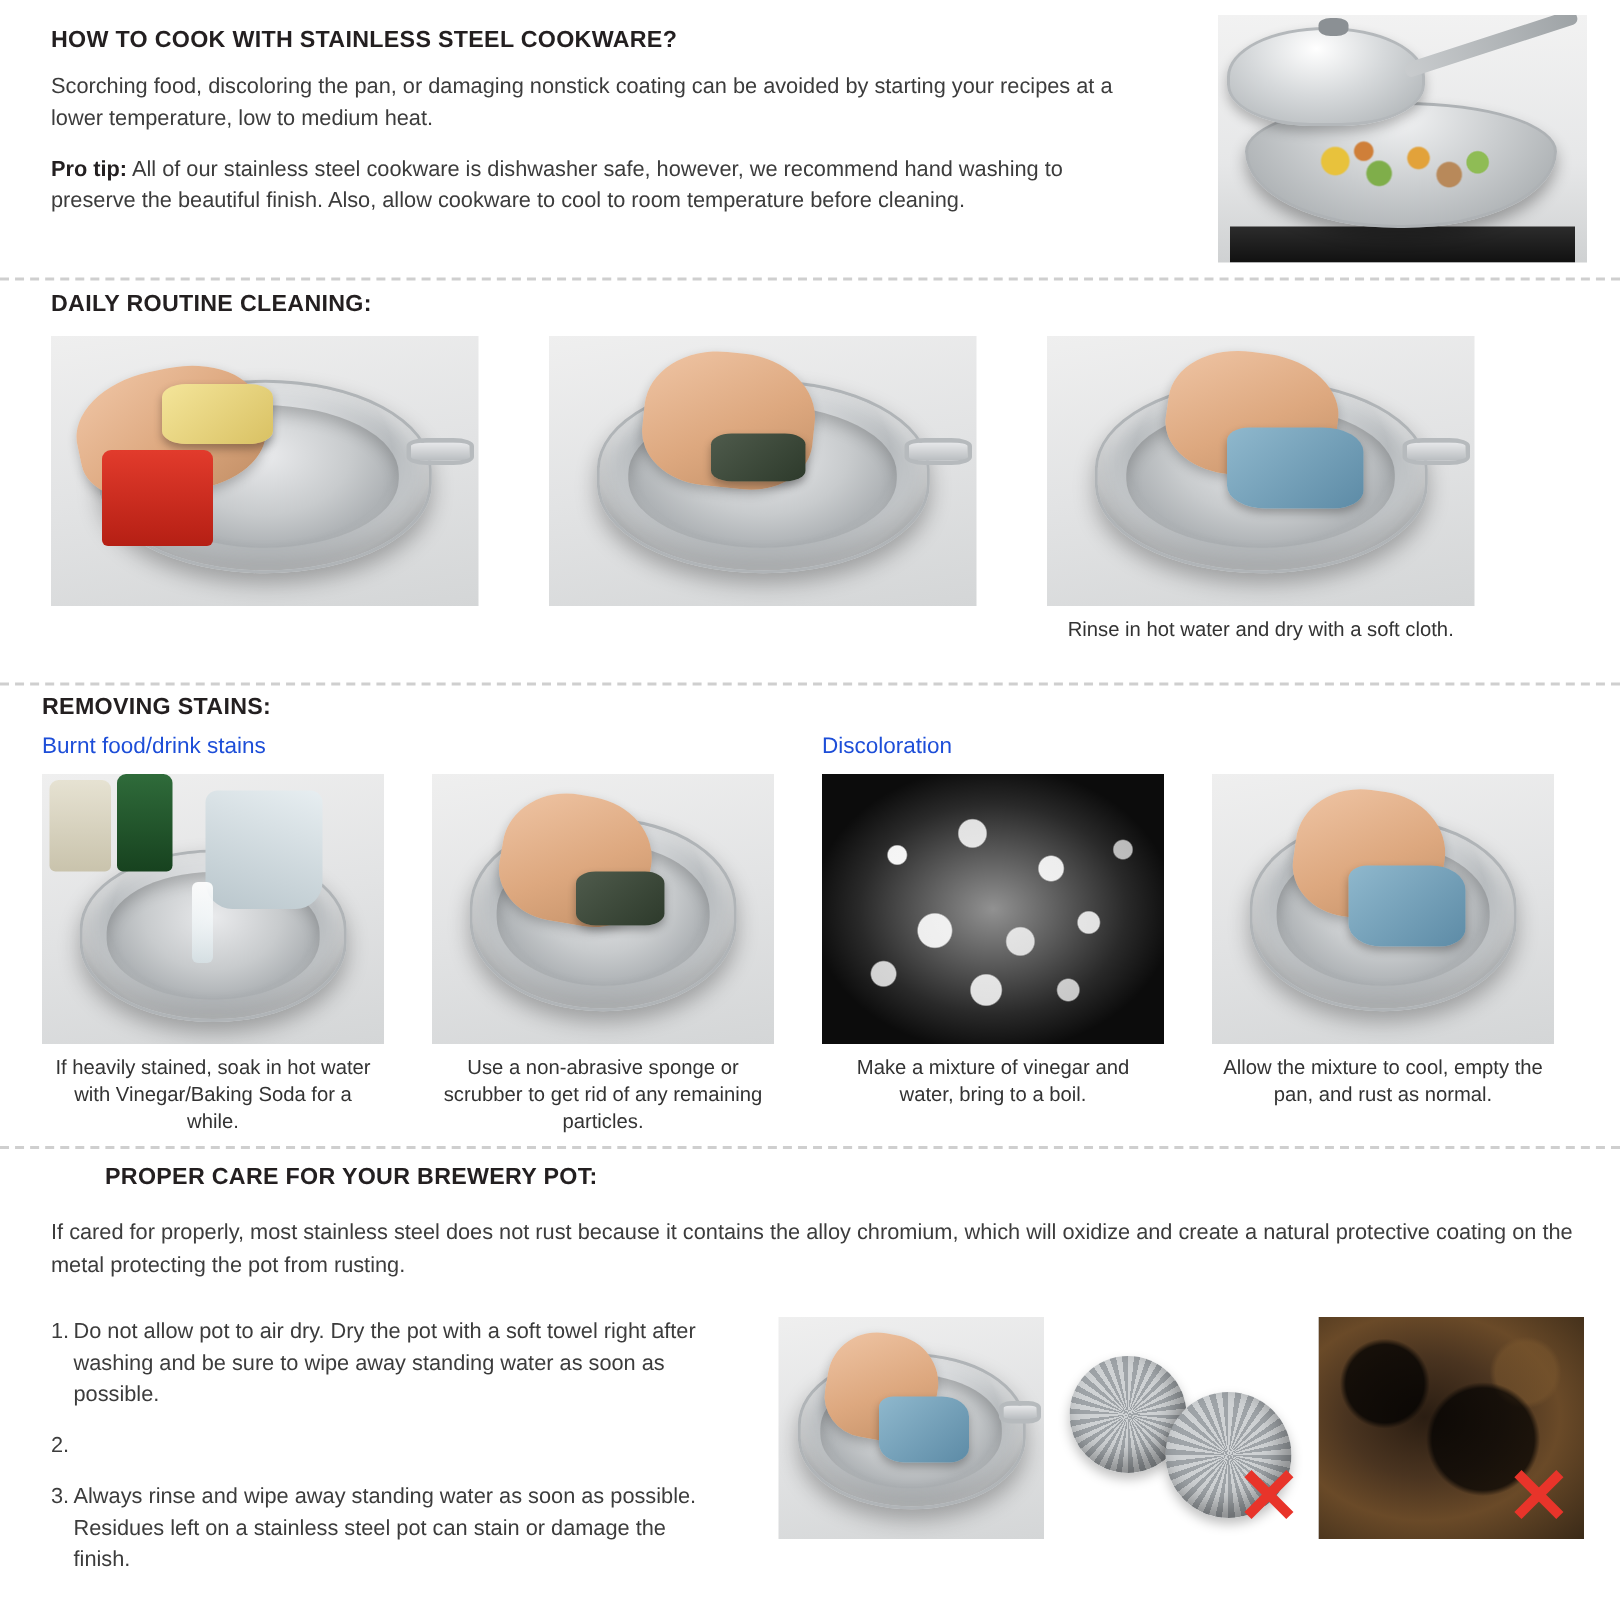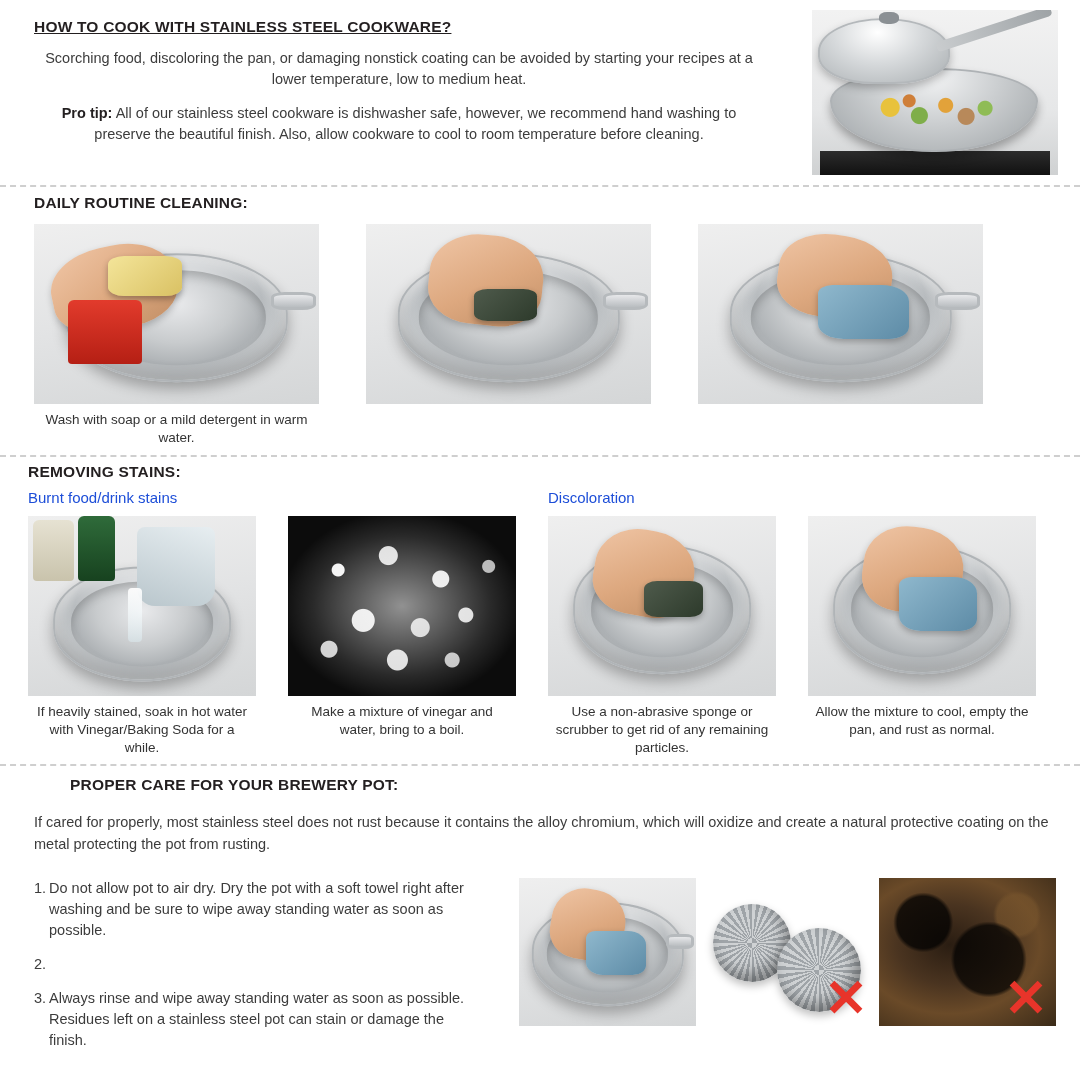--- a/index.html
+++ b/index.html
@@ -128,22 +128,22 @@
       radial-gradient(circle at 72% 80%, rgba(255,255,255,.75) 0 7px, transparent 8px),
       radial-gradient(circle at 88% 28%, rgba(255,255,255,.7) 0 6px, transparent 7px),
       radial-gradient(ellipse at 50% 50%, rgba(255,255,255,.55) 0%, rgba(255,255,255,.12) 55%, rgba(0,0,0,0) 75%);
   }
 
   
   .hdr {
     position: absolute;
     left: 34px; top: 18px; width: 730px;
   }
-  .hdr .sec-title { margin-bottom: 12px; text-decoration: underline; }
-  .hdr p { margin: 0 0 14px 0; text-align: center; }
+  .hdr .sec-title { margin-bottom: 12px; }
+  .hdr p { margin: 0 0 14px 0; }
   .hdr .protip b { color: #231f20; }
 
   .hero {
     position: absolute;
     right: 22px; top: 10px;
     width: 246px; height: 165px;
     overflow: hidden;
     background: linear-gradient(180deg,#f2f2f2 0%,#e6e7e8 60%,#cfd1d2 100%);
   }
   .hero .lid {
@@ -284,39 +284,39 @@
     <div class="row3">
 
       <div class="cell3">
         <div class="photo light">
           <div class="pan"></div>
           <div class="handle r"></div>
           <div class="hand" style="left:6%;top:12%;width:44%;height:46%;transform:rotate(-12deg);"></div>
           <div class="sponge" style="left:26%;top:18%;width:26%;height:22%;background:linear-gradient(140deg,#f4e59a,#d9c163);"></div>
           <div class="bottle" style="left:12%;top:42%;width:26%;height:36%;background:linear-gradient(180deg,#e23b2c,#b51f14);"></div>
         </div>
-        <div class="caption">Wash with soap or a mild detergent in warm water.</div>
       </div>
 
       <div class="cell3">
         <div class="photo light">
           <div class="pan"></div>
           <div class="handle r"></div>
           <div class="hand" style="left:22%;top:6%;width:40%;height:50%;transform:rotate(6deg);"></div>
           <div class="sponge" style="left:38%;top:36%;width:22%;height:18%;"></div>
         </div>
       </div>
 
       <div class="cell3">
         <div class="photo light">
           <div class="pan"></div>
           <div class="handle r"></div>
           <div class="hand" style="left:28%;top:6%;width:40%;height:46%;transform:rotate(8deg);"></div>
           <div class="cloth" style="left:42%;top:34%;width:32%;height:30%;"></div>
         </div>
+        <div class="caption">Rinse in hot water and dry with a soft cloth.</div>
       </div>
 
     </div>
   </div>
 
   <div class="divider" style="position:absolute;left:0;top:455px;width:1080px;"></div>
 
   <div class="sec3">
     <div class="sec-title">REMOVING STAINS:</div>
 
@@ -332,33 +332,33 @@
           <div class="pan" style="top:60%;height:64%;"></div>
           <div class="bottle" style="left:2%;top:2%;width:18%;height:34%;background:linear-gradient(180deg,#e6e2d2,#c9c3ac);"></div>
           <div class="bottle" style="left:22%;top:0%;width:16%;height:36%;background:linear-gradient(180deg,#2f6b3a,#17421f);"></div>
           <div class="water" style="left:48%;top:6%;width:34%;height:44%;background:linear-gradient(200deg,#e7eef1,#b9c6cc);border-radius:8px 8px 18px 18px;"></div>
           <div class="water" style="left:44%;top:40%;width:6%;height:30%;"></div>
         </div>
         <div class="caption">If heavily stained, soak in hot water with Vinegar/Baking Soda for a while.</div>
       </div>
 
       <div class="cellS">
-        <div class="photo dark">
-          <div class="ice"></div>
-        </div>
-        <div class="caption">Make a mixture of vinegar and water, bring to a boil.</div>
-      </div>
-
-      <div class="cellS">
         <div class="photo light">
           <div class="pan"></div>
           <div class="hand" style="left:20%;top:8%;width:44%;height:48%;transform:rotate(10deg);"></div>
           <div class="sponge" style="left:42%;top:36%;width:26%;height:20%;"></div>
         </div>
         <div class="caption">Use a non-abrasive sponge or scrubber to get rid of any remaining particles.</div>
+      </div>
+
+      <div class="cellS">
+        <div class="photo dark">
+          <div class="ice"></div>
+        </div>
+        <div class="caption">Make a mixture of vinegar and water, bring to a boil.</div>
       </div>
 
       <div class="cellS">
         <div class="photo light">
           <div class="pan"></div>
           <div class="hand" style="left:24%;top:6%;width:44%;height:48%;transform:rotate(8deg);"></div>
           <div class="cloth" style="left:40%;top:34%;width:34%;height:30%;"></div>
         </div>
         <div class="caption">Allow the mixture to cool, empty the pan, and rust as normal.</div>
       </div>

